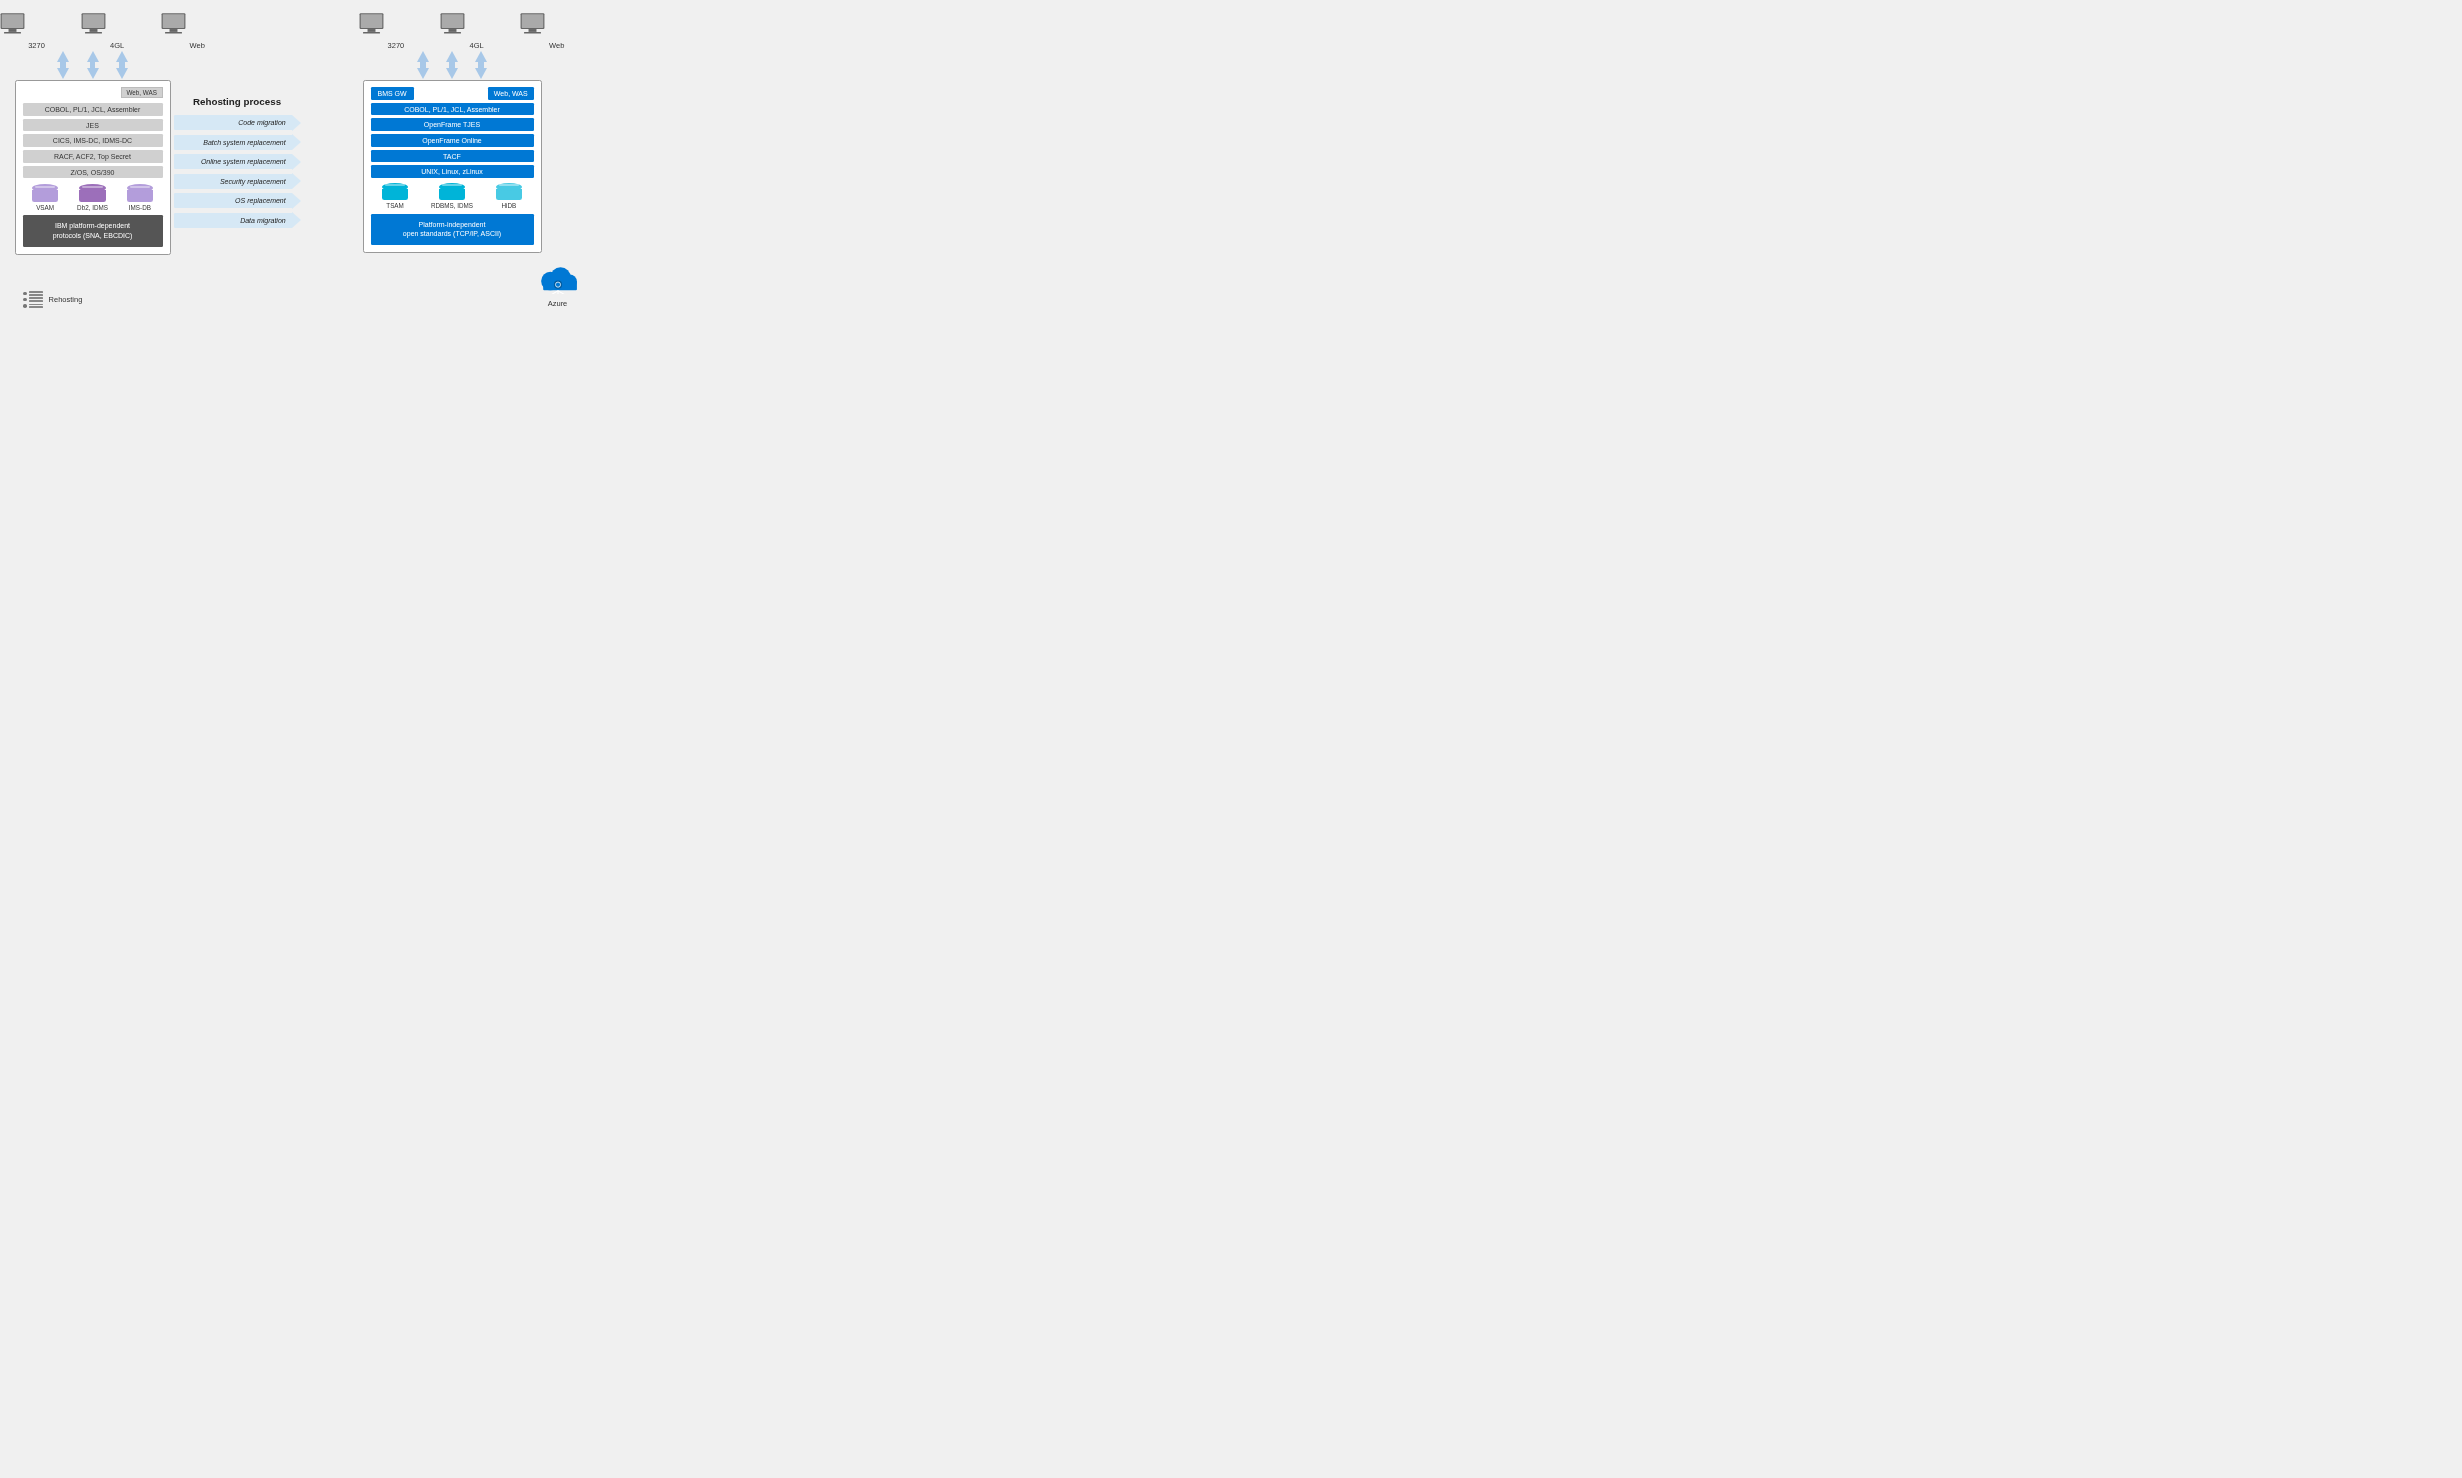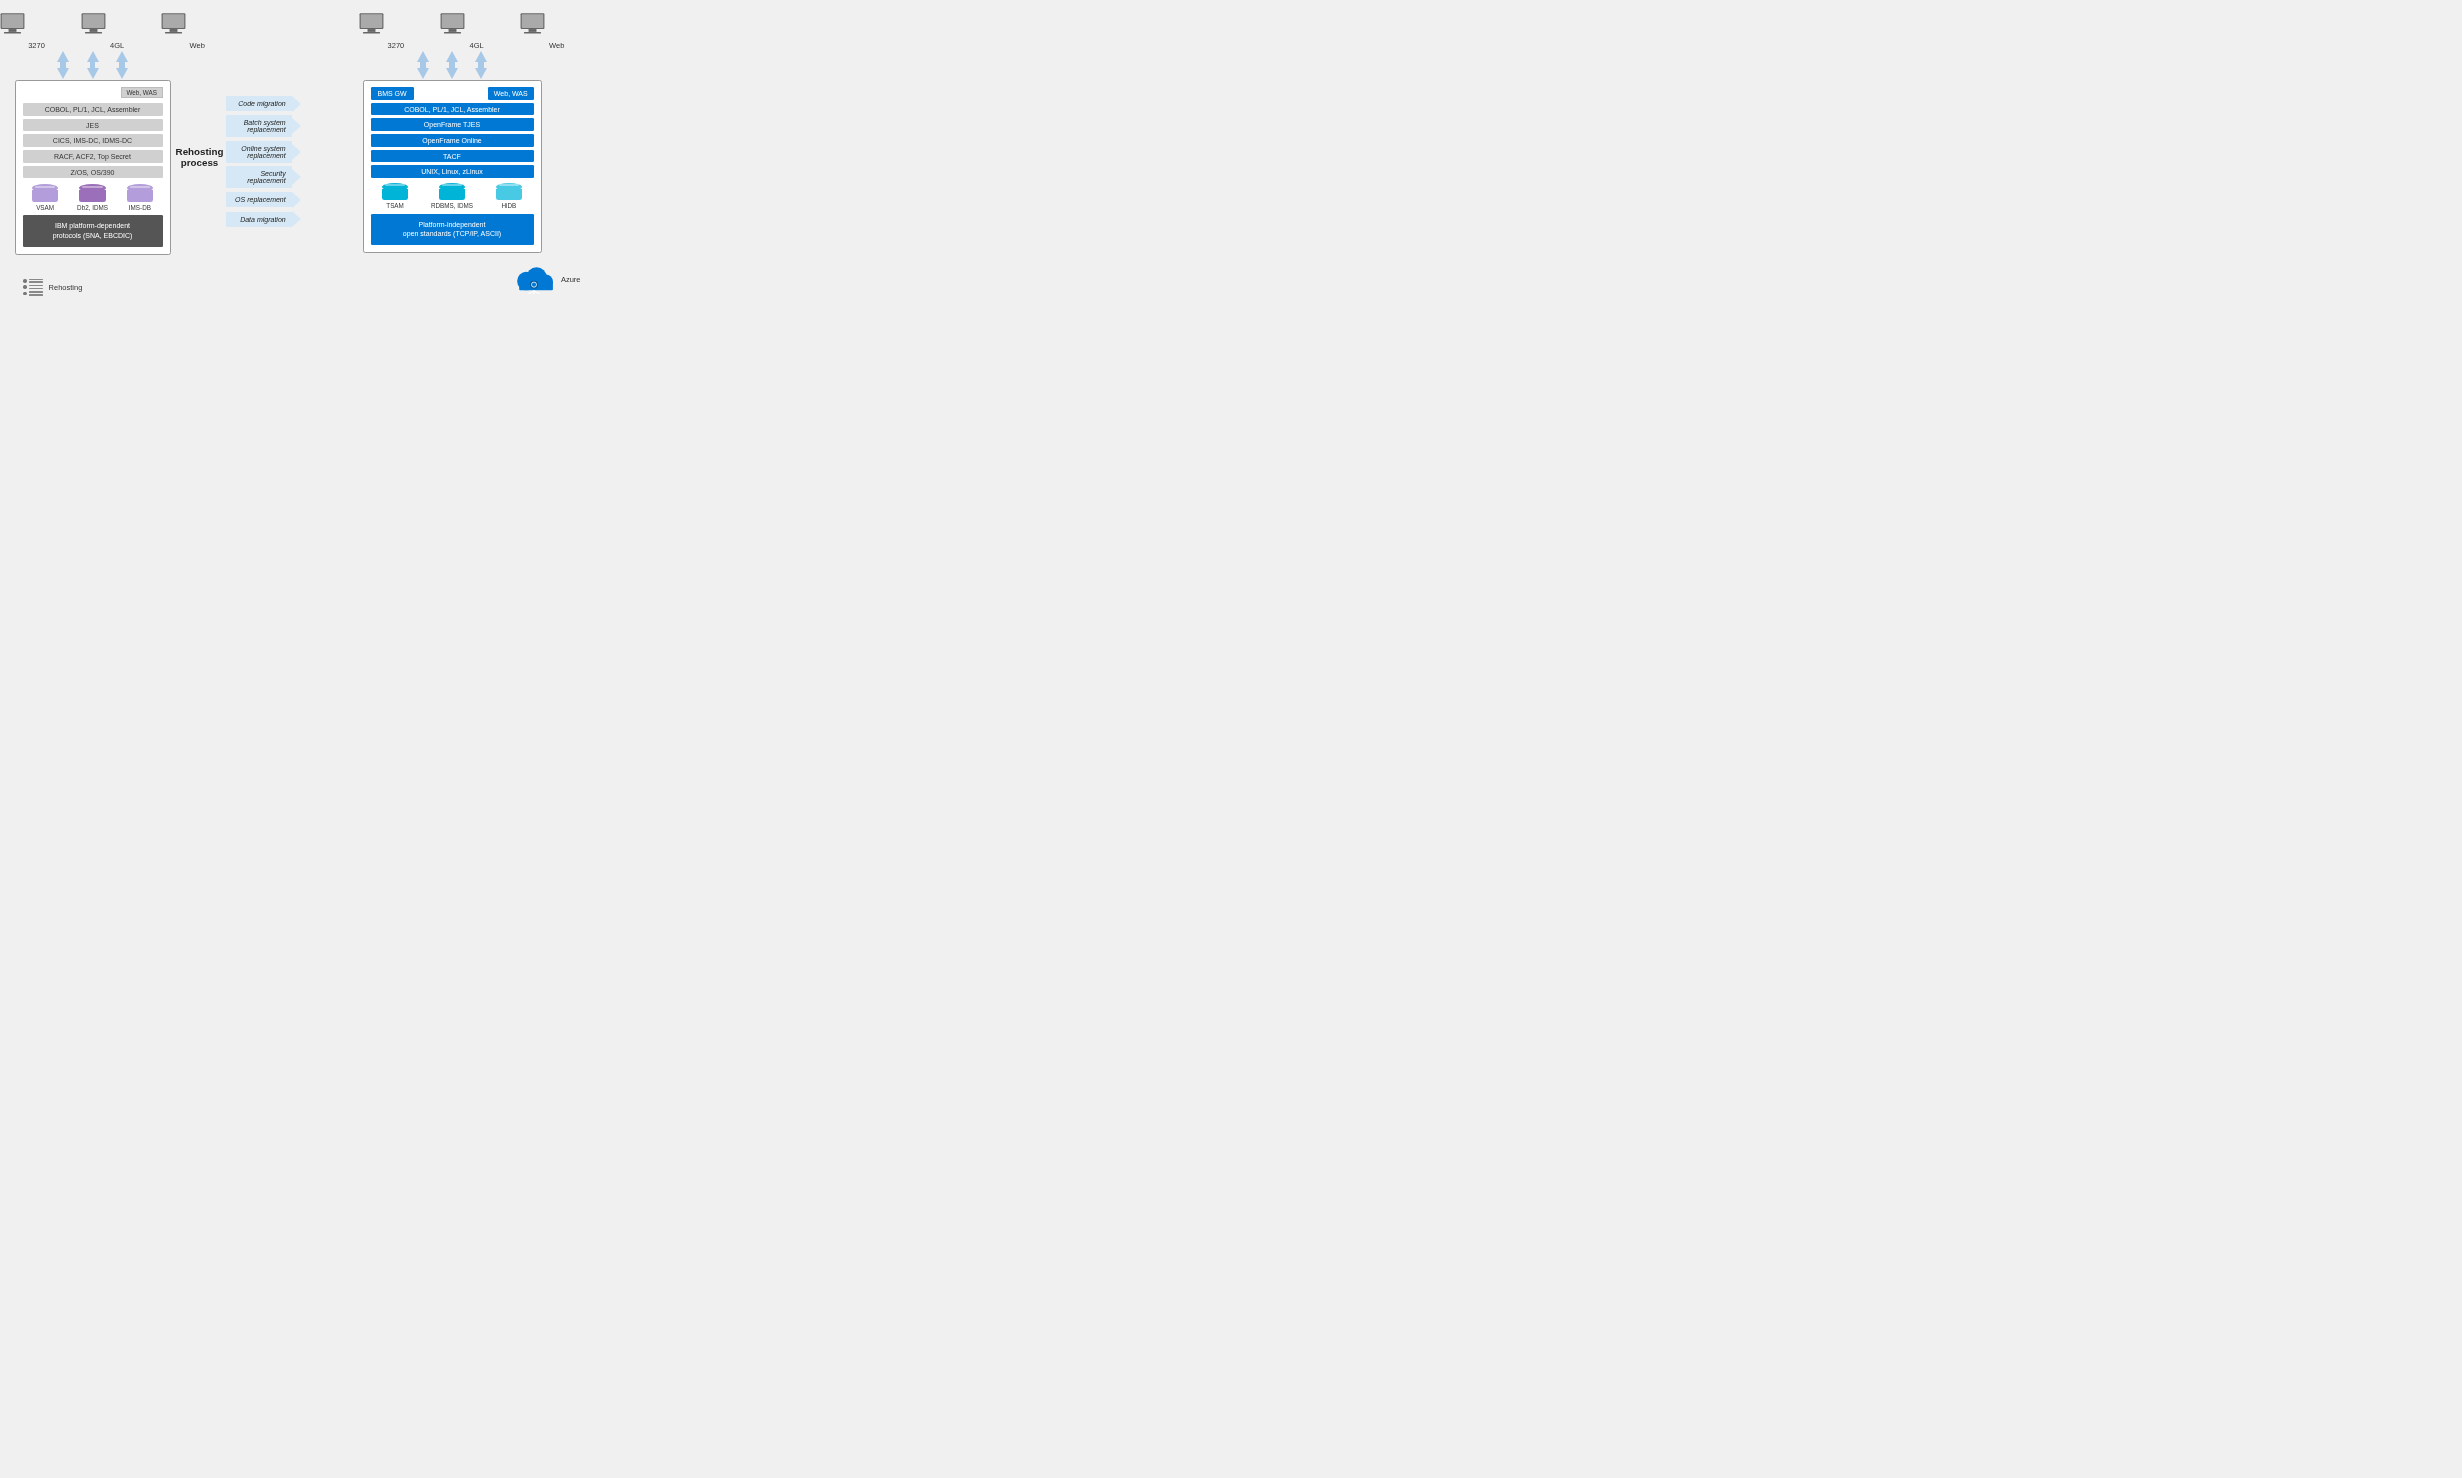--- a/index.html
+++ b/index.html
@@ -185,21 +185,21 @@
       padding: 5.8px 4.6px;
       font-size: 7px;
       border-radius: 1.2px;
       line-height: 1.4;
       margin-top: 4.6px;
     }
 
     
     .middle-section {
       display: flex;
-      flex-direction: row;
+      flex-direction: column;
       align-items: center;
       width: 127px;
       flex-shrink: 0;
       padding-top: 84px;
     }
 
     .rehosting-title {
       font-size: 9.8px;
       font-weight: bold;
       color: #222;
@@ -365,20 +365,21 @@
       border-radius: 0.6px;
     }
 
     .server-label {
       font-size: 7.5px;
       color: #333;
     }
 
     .azure-section {
       display: flex;
+      flex-direction: column;
       align-items: center;
       gap: 3.5px;
       margin-right: 23px;
     }
 
     .azure-label {
       font-size: 7.5px;
       color: #333;
     }
 

